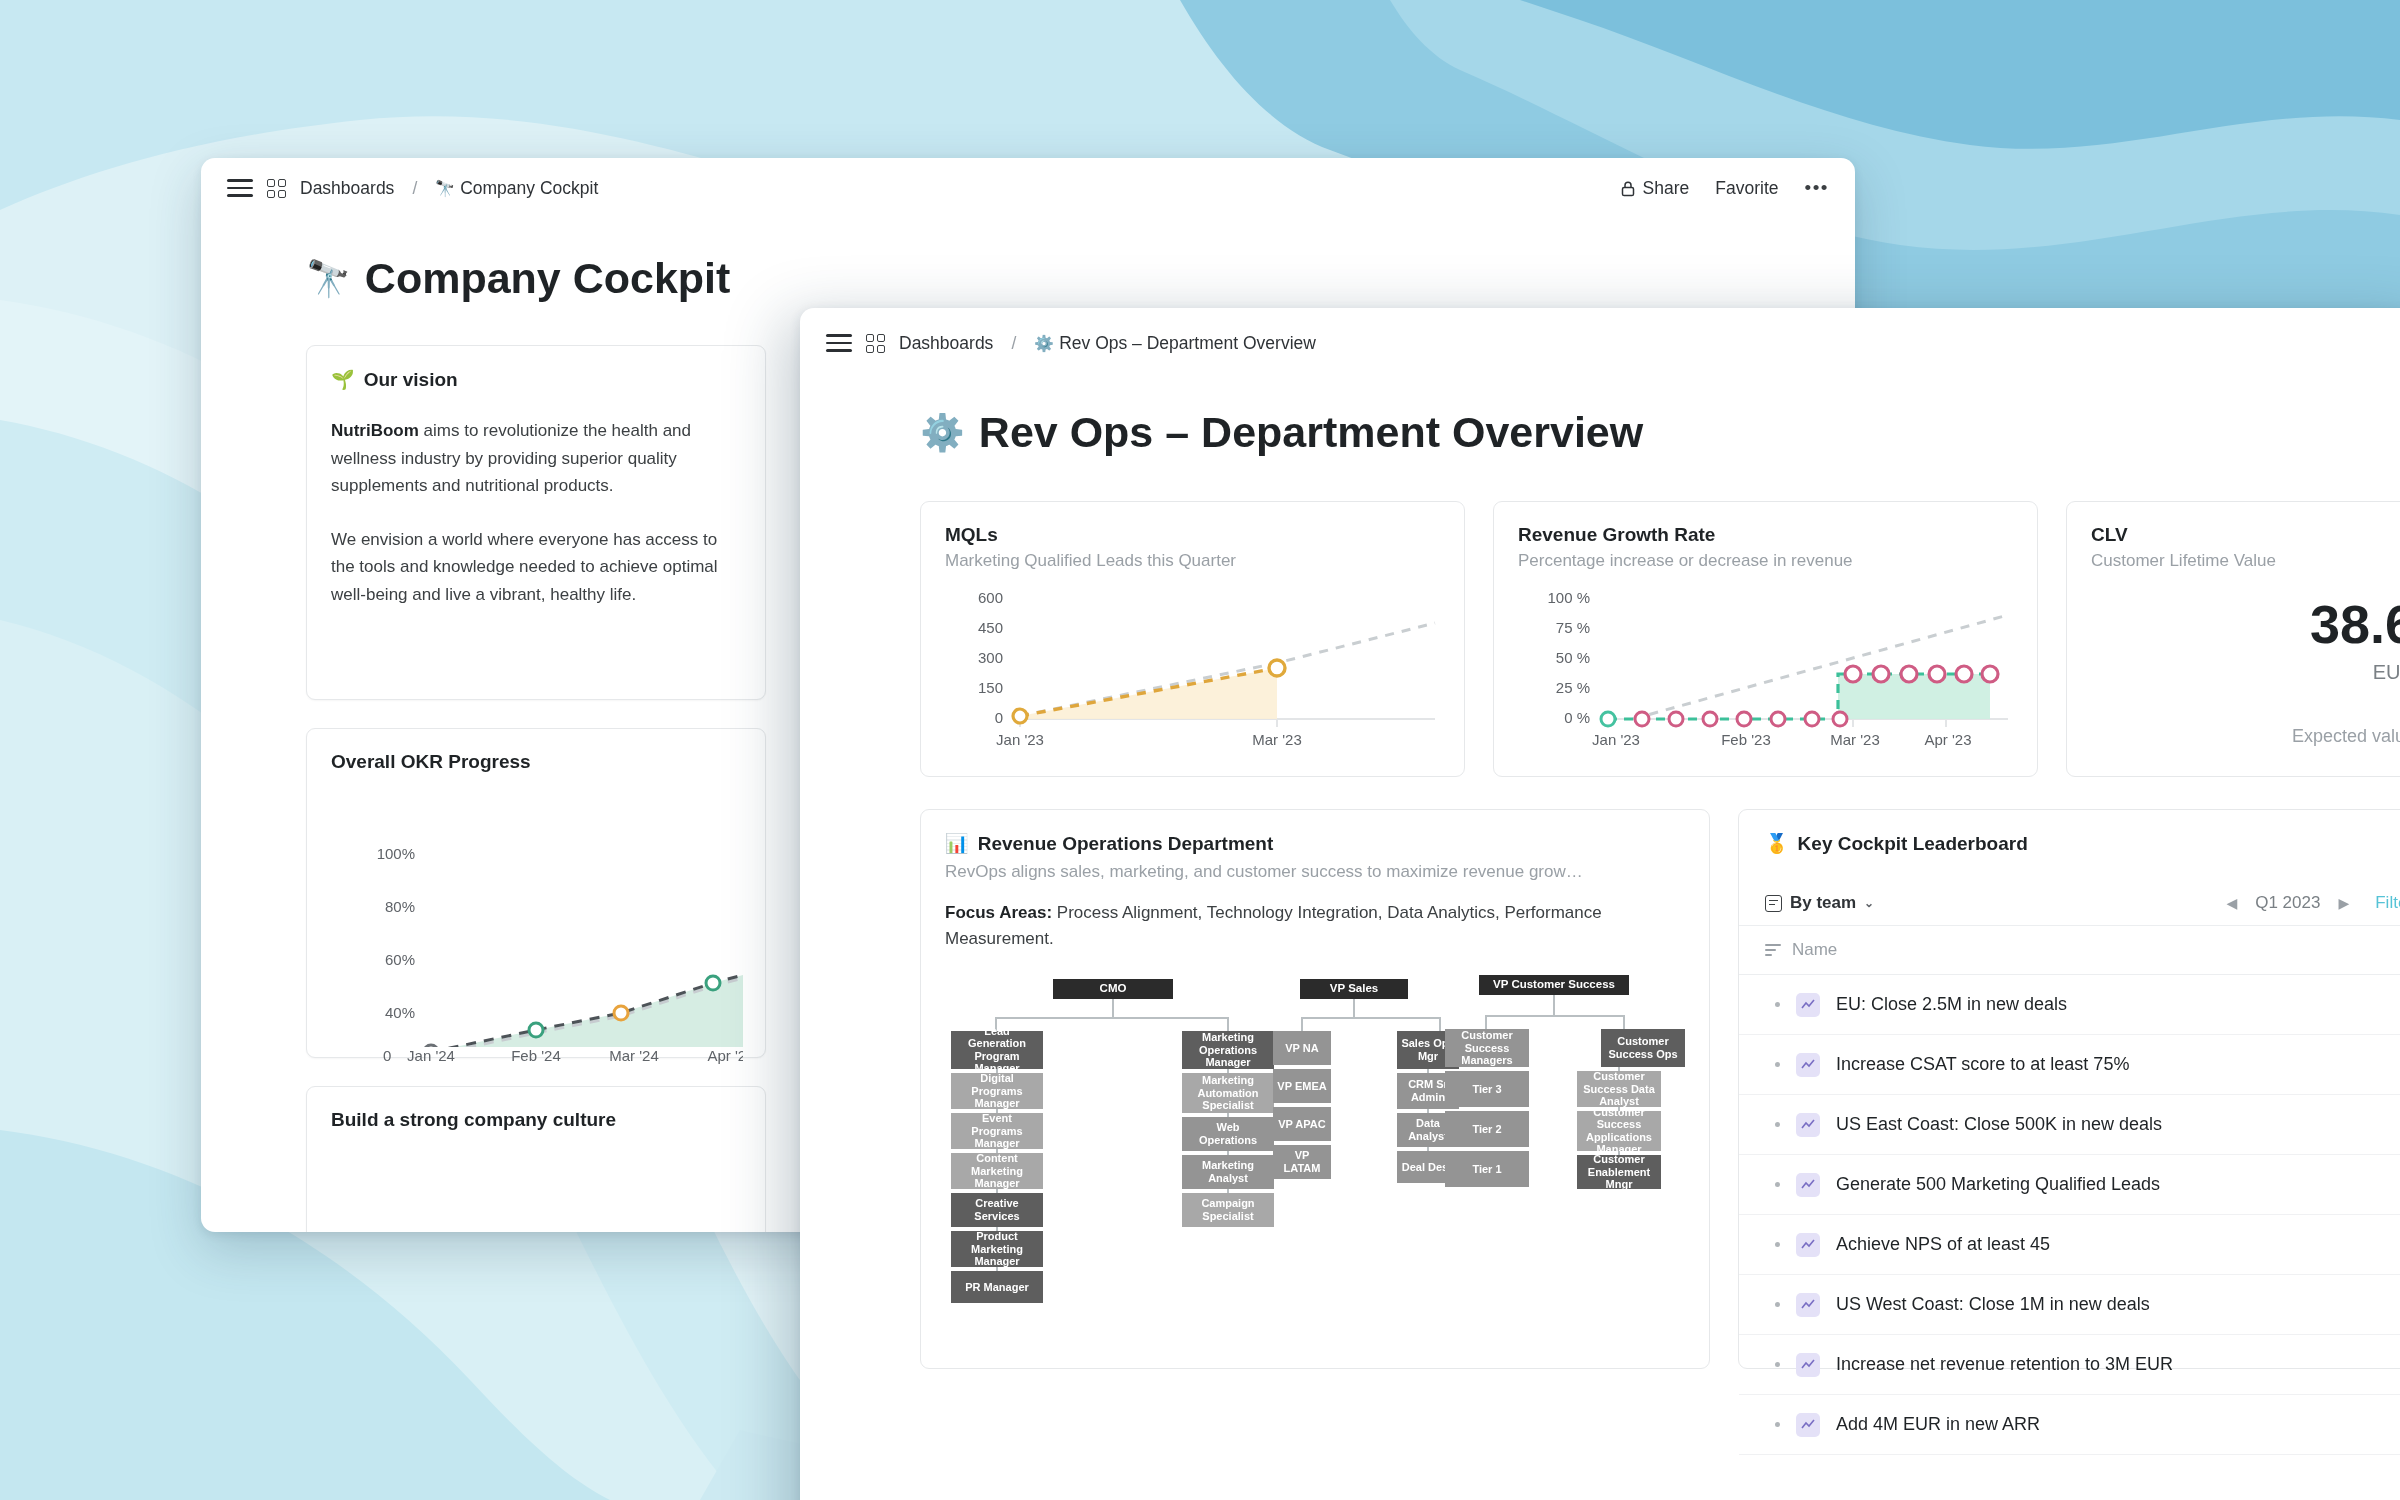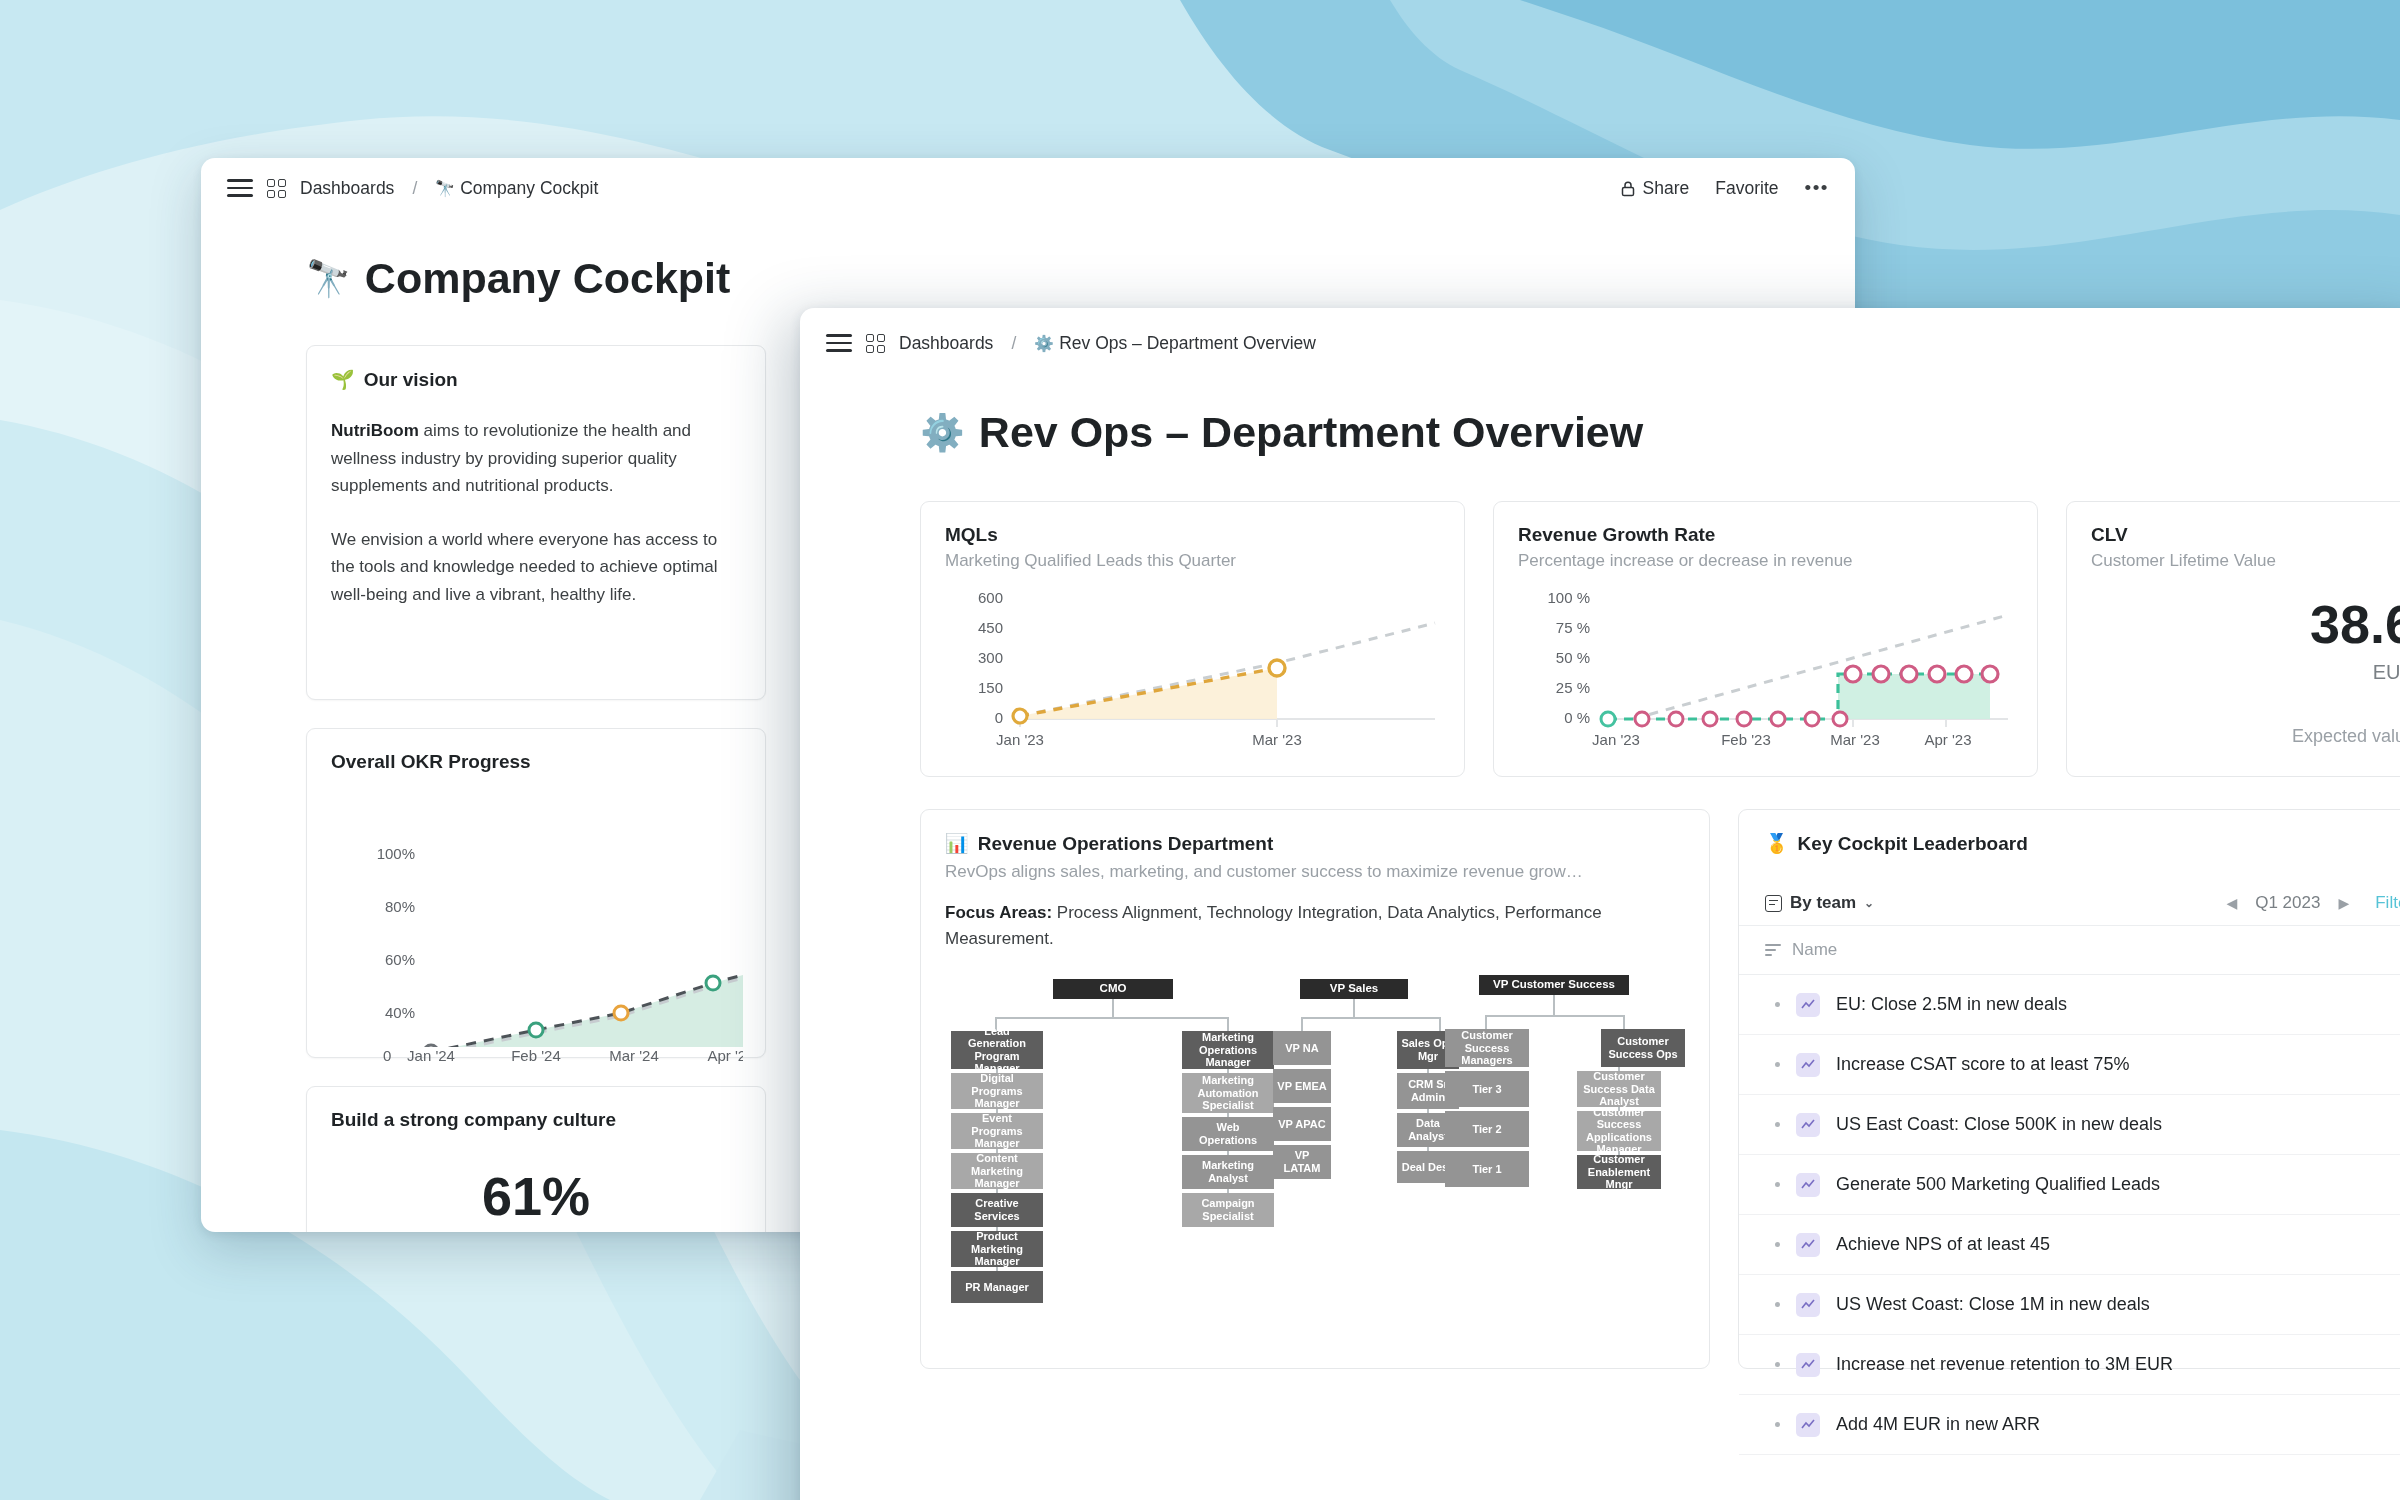--- a/index.html
+++ b/index.html
@@ -236,21 +236,20 @@
               <text class="axis-lbl" x="100" y="18" text-anchor="middle">Jan '24</text>
               <text class="axis-lbl" x="205" y="18" text-anchor="middle">Feb '24</text>
               <text class="axis-lbl" x="303" y="18" text-anchor="middle">Mar '24</text>
               <text class="axis-lbl" x="400" y="18" text-anchor="middle">Apr '24</text>
             </svg>
           </div>
         </div>
 
         <div class="card card-pad" style="height:200px;">
           <div class="card-h">Build a strong company culture</div>
-          <div style="font-size:54px;font-weight:bold;color:#1f2326;text-align:center;margin-top:34px;">61%</div>
         </div>
 
       </div>
     </div>
   </div>
 </div>
 
 <div class="window win-front">
 
   <div class="topbar" style="height:70px;">

